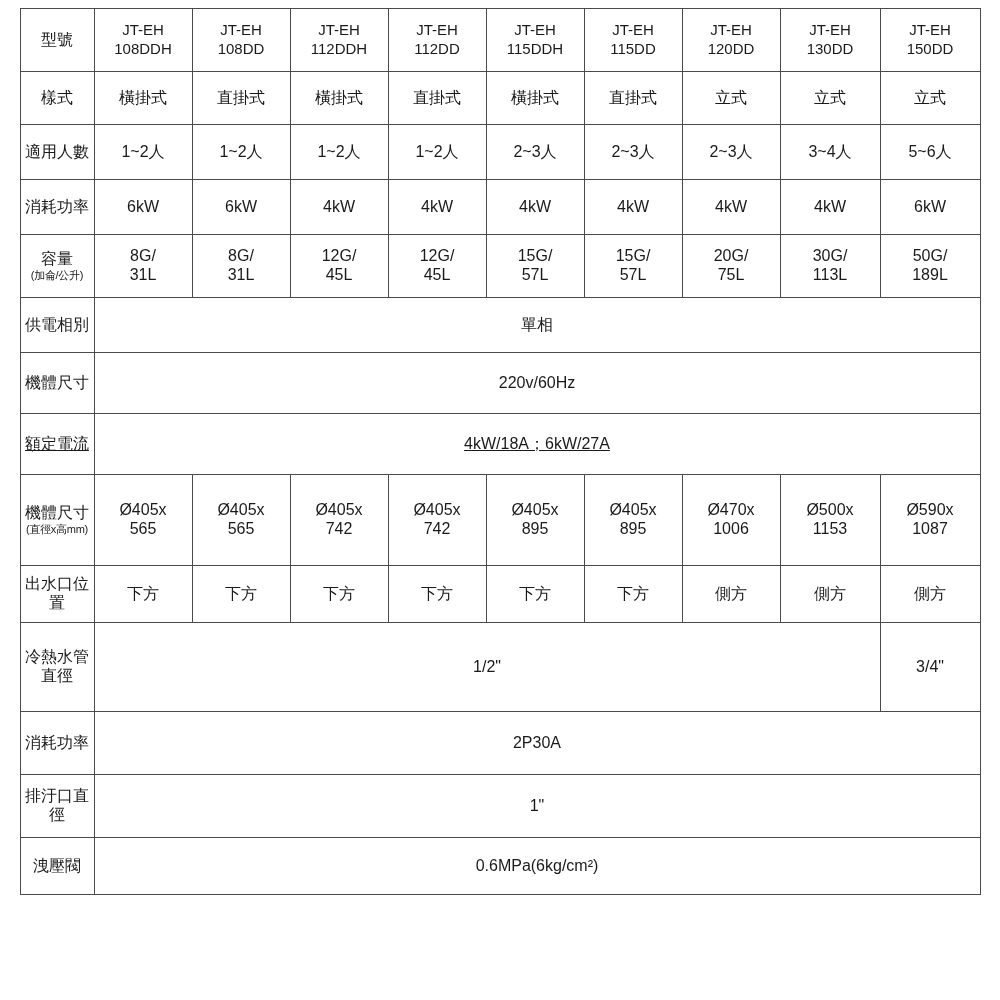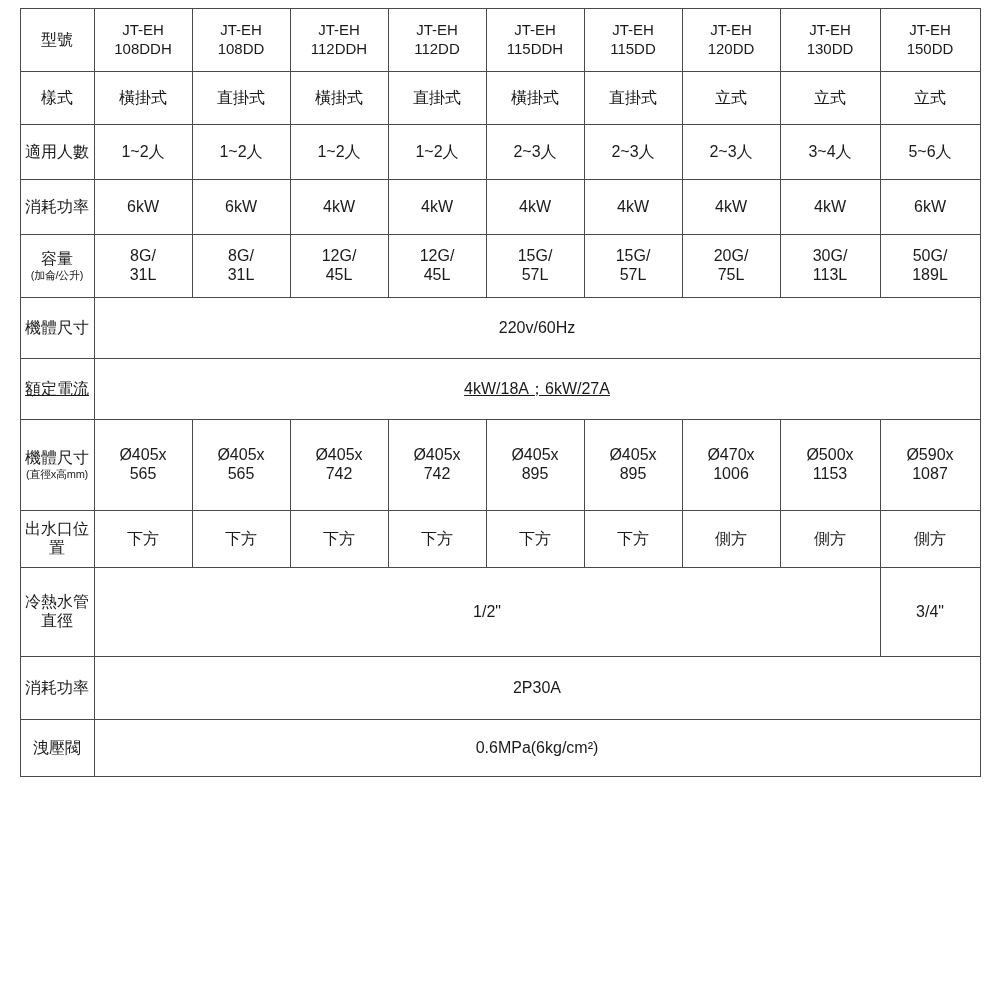--- a/index.html
+++ b/index.html
@@ -234,20 +234,26 @@
       <td class="cap-cell">
         <span class="cellline">30G/</span>
         <span class="cellline">113L</span>
       </td>
       <td class="cap-cell">
         <span class="cellline">50G/</span>
         <span class="cellline">189L</span>
       </td>
     </tr>
 
+    <tr class="row-phase">
+      <td class="rowhead">
+        <span>供電相別</span>
+      </td>
+      <td class="wide-cell" colspan="9">單相</td>
+    </tr>
 
     <tr class="row-voltage">
       <td class="rowhead">
         <span>機體尺寸</span>
       </td>
       <td class="wide-cell" colspan="9">220v/60Hz</td>
     </tr>
 
     <tr class="row-current">
       <td class="rowhead">
@@ -322,20 +328,26 @@
       <td class="pipe-cell">3/4"</td>
     </tr>
 
     <tr class="row-breaker">
       <td class="rowhead">
         <span>消耗功率</span>
       </td>
       <td class="wide-cell" colspan="9">2P30A</td>
     </tr>
 
+    <tr class="row-drain">
+      <td class="rowhead">
+        <span>排汙口直徑</span>
+      </td>
+      <td class="wide-cell" colspan="9">1"</td>
+    </tr>
 
     <tr class="row-relief">
       <td class="rowhead">
         <span>洩壓閥</span>
       </td>
       <td class="wide-cell" colspan="9">0.6MPa(6kg/cm²)</td>
     </tr>
   </tbody>
 </table>
 

